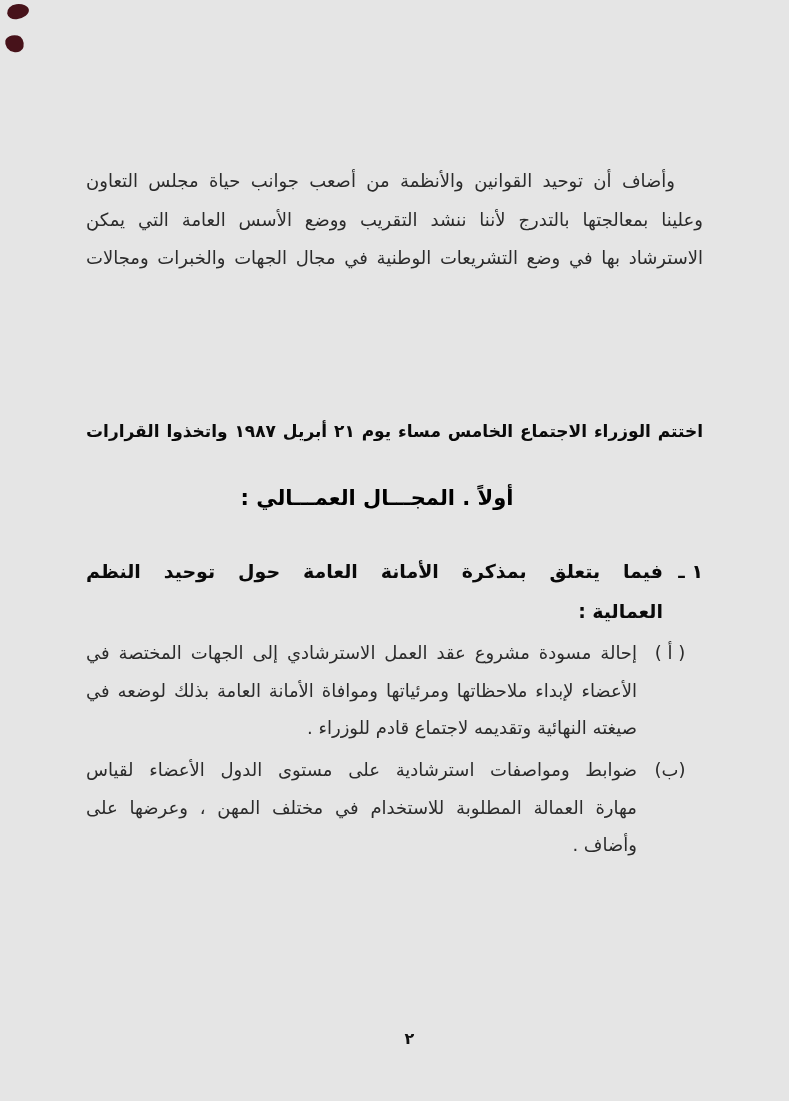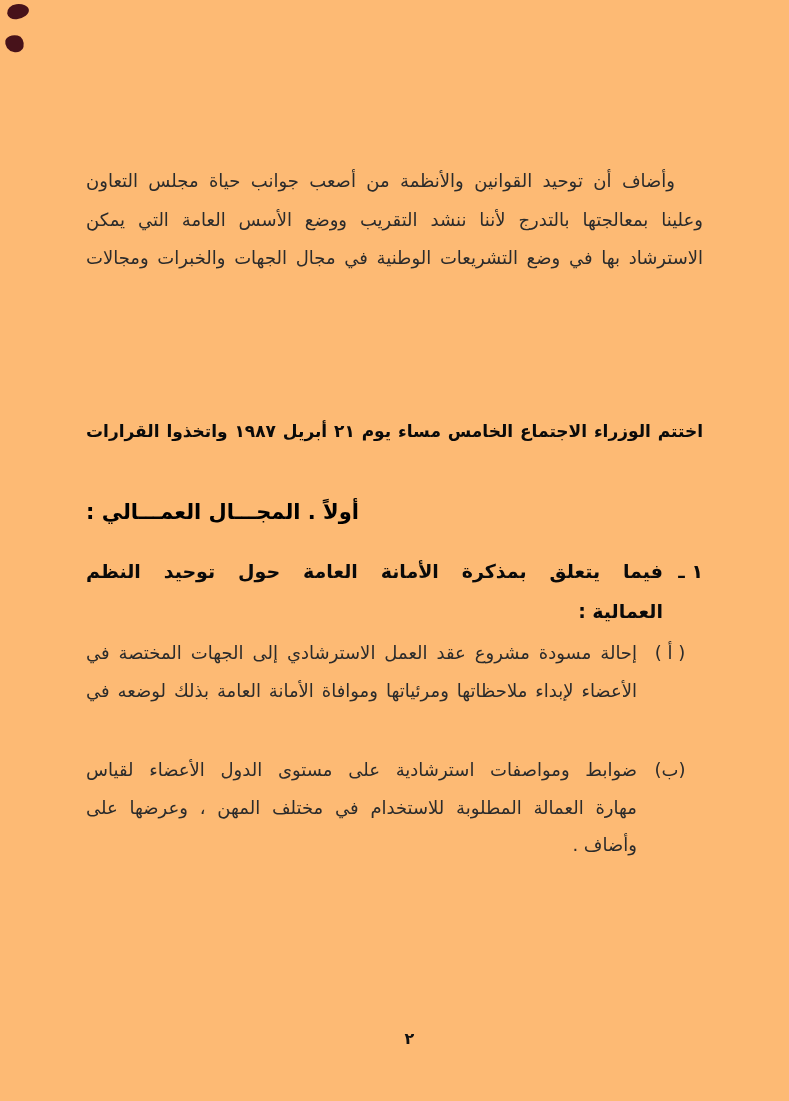--- a/index.html
+++ b/index.html
@@ -3,21 +3,21 @@
 <meta charset="utf-8">
 <style>
   * { margin: 0; padding: 0; box-sizing: border-box; }
   html, body {
     width: 789px; height: 1101px;
     background: #ffffff;
     font-family: "DejaVu Sans", sans-serif;
   }
   body { position: relative; direction: rtl; overflow: hidden; }
 
-  .page { position: absolute; inset: 0; background: #fdba74; }
+  .page { position: absolute; inset: 0; background: #e5e5e5; }
 
   
   .stain { position: absolute; background: #47121a; }
   .stain-1 { left: 7px; top: 4px; width: 22px; height: 15px;
              border-radius: 46% 54% 60% 40% / 55% 48% 52% 45%;
              transform: rotate(-7deg); }
   .stain-2 { left: 5px; top: 35px; width: 19px; height: 17px;
              border-radius: 58% 42% 45% 55% / 45% 60% 40% 55%;
              transform: rotate(11deg); }
 
@@ -35,22 +35,22 @@
   .para1 .line { height: 38.5px; }
   .para1 .indent { padding-right: 28px; }
 
   .closing {
     top: 416px; font-size: 17px; font-weight: bold;
     color: #0a0a0a; line-height: 30px;
   }
   .closing .line { height: 30px; }
 
   .heading {
-    top: 494px; font-size: 21px; font-weight: bold; color: #000000;
-    text-align: left; padding-right: 35px; line-height: 36px;
+    top: 480px; font-size: 21px; font-weight: bold; color: #000000;
+    text-align: center; padding-right: 35px; line-height: 36px;
   }
 
   .item1 { top: 551px; font-size: 19px; font-weight: bold; color: #0a0a0a; line-height: 40px; }
   .item1 .row { display: flex; }
   .item1 .num { flex: 0 0 40px; }
   .item1 .txt { flex: 1 1 auto; text-align: justify; text-align-last: justify; overflow: hidden; height: 40px; }
   .item1 .cont { padding-right: 40px; text-align: left; text-align-last: right; height: 40px; }
 
   .lettered { font-size: 18px; line-height: 37.5px; display: flex; }
   .item-a { top: 634px; }
@@ -90,20 +90,21 @@
       <span class="txt">فيما يتعلق بمذكرة الأمانة العامة حول توحيد النظم والتشريعات</span>
     </div>
     <div class="cont">العمالية :</div>
   </div>
 
   <div class="block lettered item-a">
     <div class="marker">( أ )</div>
     <div class="lines">
       <div class="line">إحالة مسودة مشروع عقد العمل الاسترشادي إلى الجهات المختصة في الدول</div>
       <div class="line">الأعضاء لإبداء ملاحظاتها ومرئياتها وموافاة الأمانة العامة بذلك لوضعه في</div>
+      <div class="line last">صيغته النهائية وتقديمه لاجتماع قادم للوزراء .</div>
     </div>
   </div>
 
   <div class="block lettered item-b">
     <div class="marker">(ب)</div>
     <div class="lines">
       <div class="line">ضوابط ومواصفات استرشادية على مستوى الدول الأعضاء لقياس مستويات</div>
       <div class="line">مهارة العمالة المطلوبة للاستخدام في مختلف المهن ، وعرضها على الاجتماع</div>
       <div class="line last">وأضاف .</div>
     </div>

